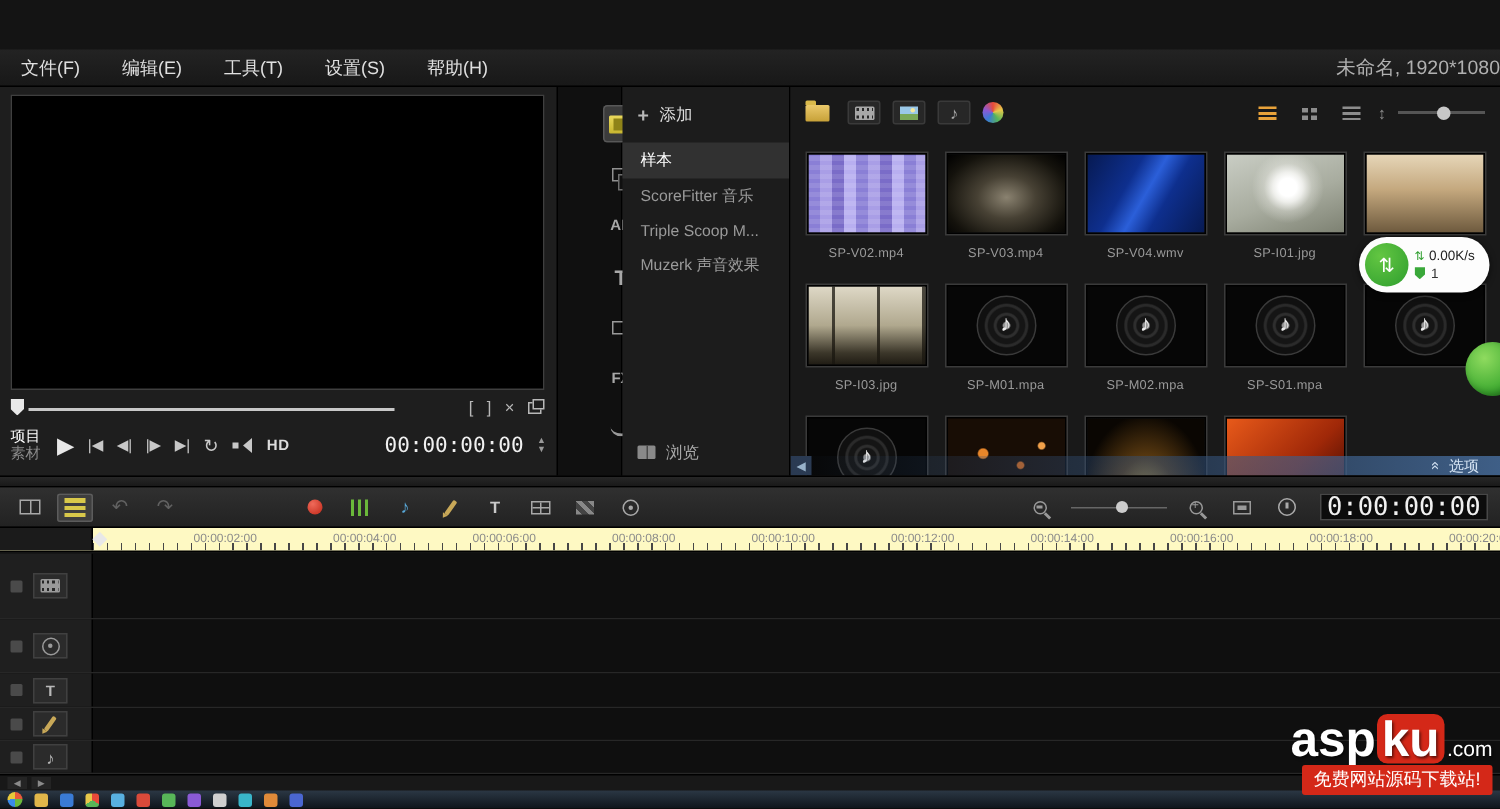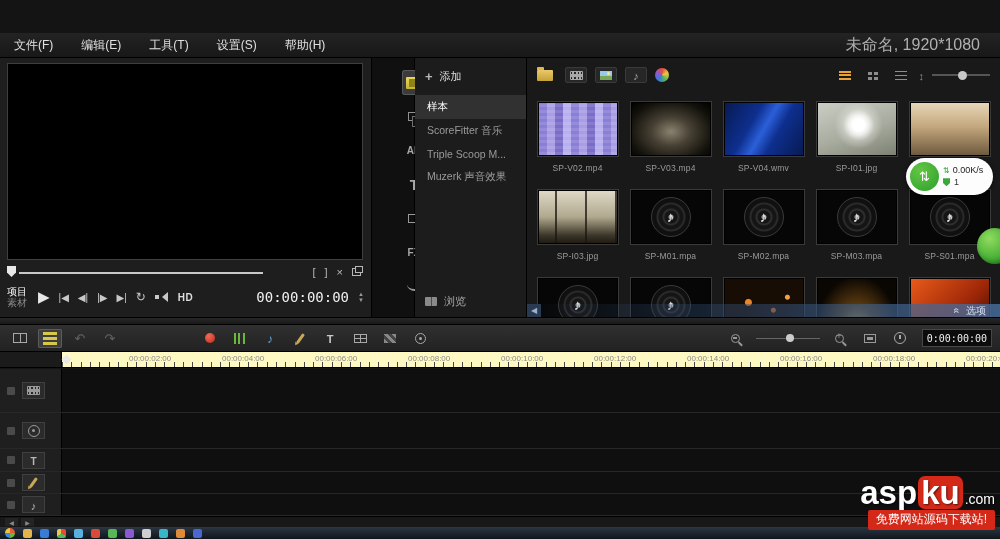--- a/index.html
+++ b/index.html
@@ -16,21 +16,21 @@
   .tab { width:76px; line-height:23px; text-align:center; font-size:12.5px; color:#c4c4c4; background:linear-gradient(#303030,#1c1c1c); cursor:default; }
   .tab.active { background:linear-gradient(#2aa6f0,#0f85d6); color:#fff; }
   .winctl { position:absolute; right:6px; top:4px; display:flex; gap:5px; }
   .wbtn { width:20px; height:15px; display:flex; align-items:center; justify-content:center; color:#aaa; }
   .wbtn.min::before { content:""; width:8px; height:2px; background:#aaa; margin-top:6px; }
   .wbtn.max::before { content:""; width:8px; height:7px; border:1px solid #aaa; }
   .wbtn.cls::before { content:"×"; font-size:13px; line-height:1; }
 
   
   .menubar { position:absolute; top:33px; left:0; right:0; height:25px; background:linear-gradient(#232323,#181818); border-bottom:1px solid #000; display:flex; align-items:center; padding-left:14px; gap:28px; font-size:12px; color:#e0e0e0; }
-  .project-info { margin-left:auto; margin-right:20px; font-size:16px; color:#b0b0b0; }
+  .project-info { margin-left:auto; margin-right:0; font-size:13px; color:#b0b0b0; }
 
   
   .workspace { position:absolute; top:58px; left:0; right:0; height:259px; display:flex; background:#181818; }
 
   
   .preview-col { width:372px; position:relative; background:#1e1e1e; border-right:1px solid #000; flex:none; }
   .video-screen { position:absolute; left:7px; top:5px; width:356px; height:197px; background:#000; border:1px solid #3f3f3f; }
   .scrub-row { position:absolute; left:7px; top:206px; width:356px; height:16px; }
   .scrub-marker { position:absolute; left:0; top:2px; width:9px; height:11px; background:#e8e8e8; clip-path:polygon(0 0,100% 0,100% 60%,50% 100%,0 60%); }
   .scrub-line { position:absolute; left:12px; right:100px; top:8px; height:2px; background:#c8c8c8; }
@@ -165,21 +165,21 @@
   .mag::before { content:""; position:absolute; width:5px; height:1.5px; background:#999; transform:rotate(45deg); bottom:-3px; right:-4px; }
   .mag.minus::after { content:""; position:absolute; left:1px; top:2.8px; width:4px; height:1.4px; background:#999; }
   .mag.plus::after { content:"+"; position:absolute; left:0.2px; top:-3.2px; font-size:8.5px; color:#999; }
   .tslider { width:64px; height:14px; position:relative; margin:0 2px; flex:none; }
   .tslider::before { content:""; position:absolute; left:0; right:0; top:6.5px; height:1.5px; background:#666; }
   .ts-handle { position:absolute; left:30px; top:3px; width:8px; height:8px; border-radius:50%; background:#ccc; }
   .ic-fit { width:12px; height:9px; border:1px solid #999; position:relative; }
   .ic-fit::after { content:""; position:absolute; inset:2px; background:#999; }
   .ic-clock { width:12px; height:12px; border:1.5px solid #aaa; border-radius:50%; position:relative; }
   .ic-clock::after { content:""; position:absolute; left:4.5px; top:2px; width:1.5px; height:4px; background:#aaa; }
-  .tc-box { margin-left:4px; min-width:64px; height:18px; background:#0c0c0c; border:1px solid #474747; color:#f0f0f0; font-family:"DejaVu Sans Mono", monospace; font-size:10px; display:flex; align-items:center; justify-content:center; padding:0 4px; }
+  .tc-box { margin-left:4px; min-width:64px; height:18px; background:#0c0c0c; border:1px solid #474747; color:#f0f0f0; font-family:"DejaVu Sans Mono", monospace; font-size:17px; display:flex; align-items:center; justify-content:center; padding:0 4px; }
 
   
   .ruler { position:absolute; top:352px; left:0; right:0; height:16px; background:#fef9c3; border-bottom:1px solid #000; overflow:hidden;padding-left:24px; }
   .ruler::after { content:""; position:absolute; left:62px; right:0; bottom:0; height:5px; background:repeating-linear-gradient(90deg,#474747 0 1px,transparent 1px 9.3px); }
   .ruler-left { position:absolute; left:0; top:0; width:62px; height:100%; background:#1b1b1b; border-right:1px solid #000; }
   .playhead-diamond { position:absolute; left:63px; top:4px; width:7px; height:7px; background:#e8e8e8; transform:rotate(45deg); z-index:2; }
   .rlabel { position:absolute; top:2px; font-size:8px; color:#8a8a8a; white-space:nowrap; }
 
   
   .tracks { position:absolute; top:369px; left:0; right:0; height:147px; background:#0d0d0d; }
@@ -352,24 +352,20 @@
             <div class="thumb t-i03"></div>
             <div class="fname">SP-I03.jpg</div>
           </div>
         <div class="cell">
             <div class="thumb t-audio"></div>
             <div class="fname">SP-M01.mpa</div>
           </div>
         <div class="cell">
             <div class="thumb t-audio"></div>
             <div class="fname">SP-M02.mpa</div>
-          </div>
-        <div class="cell">
-            <div class="thumb t-audio"></div>
-            <div class="fname">SP-M03.mpa</div>
           </div>
         <div class="cell">
             <div class="thumb t-audio"></div>
             <div class="fname">SP-S01.mpa</div>
           </div>
         <div class="cell">
             <div class="thumb t-audio"></div>
           </div>
         <div class="cell">
             <div class="thumb t-audio"></div>

